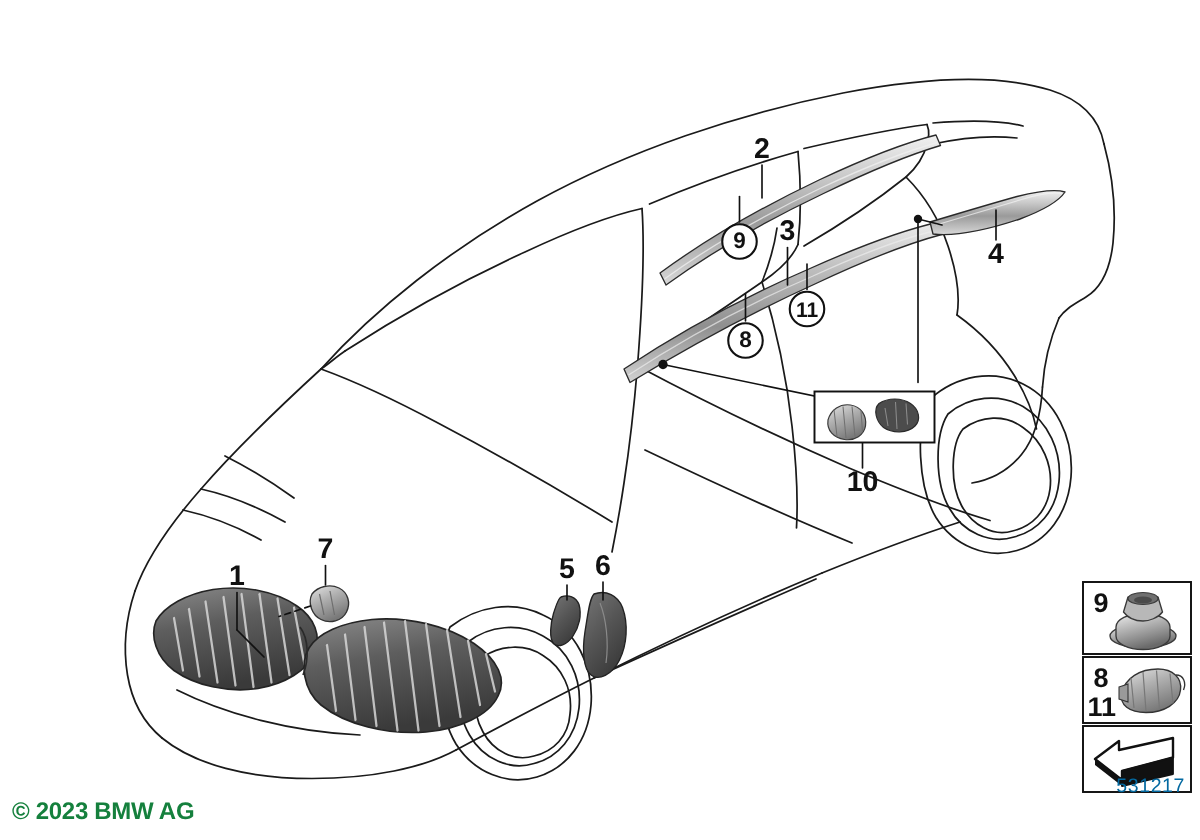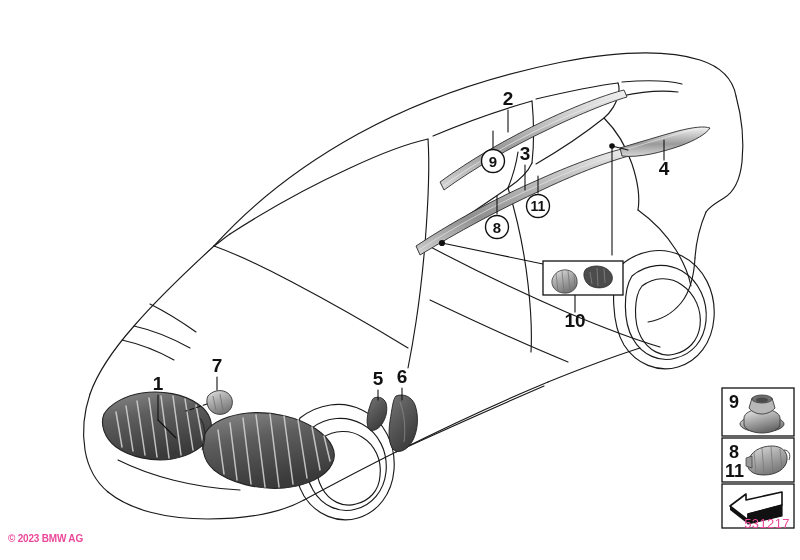--- a/index.html
+++ b/index.html
@@ -22,32 +22,32 @@
   }
   #stage svg {
     display: block;
     width: 800px;
     height: 560px;
   }
   .copyright {
     position: absolute;
     left: 8px;
     top: 533px;
-    font-size: 10px;
+    font-size: 16px;
     font-weight: bold;
-    color: #ec4899;
+    color: #15803d;
     letter-spacing: -0.2px;
     white-space: nowrap;
   }
   .partnumber {
     position: absolute;
     right: 10px;
     top: 516px;
     font-size: 13px;
-    color: #ec4899;
+    color: #0369a1;
     letter-spacing: 0.4px;
     white-space: nowrap;
   }
 </style>
 </head>
 <body>
 
 <div id="stage">
 <svg viewBox="0 0 800 560" xmlns="http://www.w3.org/2000/svg">
   <defs>

